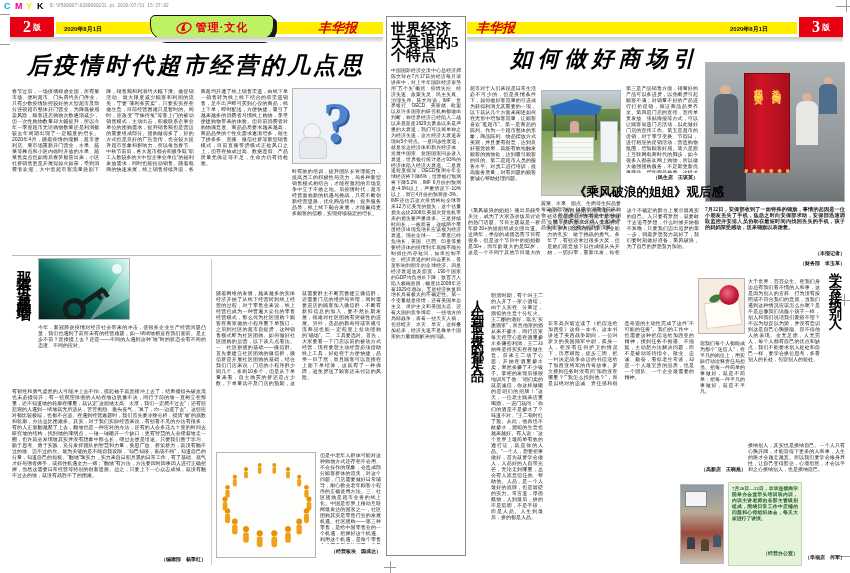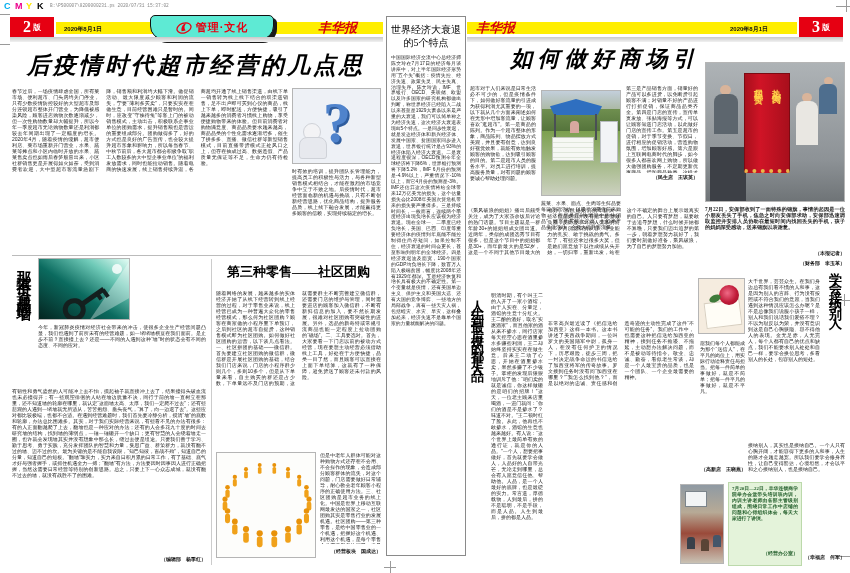--- a/index.html
+++ b/index.html
@@ -8,21 +8,21 @@
   .abs{position:absolute;}
   .bt{font-size:5px;line-height:6px;text-align:justify;color:#1c1c1c;overflow:hidden;
       font-family:"Liberation Sans","DejaVu Sans",sans-serif;}
   .serif{font-family:"Liberation Serif","DejaVu Serif",serif;}
   .sig{font-size:5px;line-height:6px;font-weight:bold;color:#111;text-align:right;overflow:hidden;}
   .vert{writing-mode:vertical-rl;text-orientation:upright;}
   .cols2{column-count:2;column-gap:7px;}
   .cols3{column-count:3;column-gap:7px;}
   .yellowbar{background:#ffee00;}
   .redbox{background:#e60012;color:#fff;display:flex;align-items:center;justify-content:center;}
-  .tab{background:#5eead4;border:1px solid #111;border-radius:5px 5px 14px 14px;
+  .tab{background:#bef264;border:1px solid #111;border-radius:5px 5px 14px 14px;
        box-shadow:3px 3px 0 #1a1a1a;display:flex;align-items:center;justify-content:center;gap:4px;}
   .grayband{background:linear-gradient(180deg,#c9c9c9,#f1f1f1);}
   .headline{font-weight:bold;color:#000;text-align:center;overflow:hidden;}
   .mark{background:#9a9a9a;}
   .photoframe{border:1px solid #b5b5b5;box-sizing:border-box;overflow:hidden;}
 </style>
 </head>
 <body>
 
 <div id="page">
@@ -99,21 +99,20 @@
         <line x1="65" y1="46" x2="65" y2="55" stroke-width="4"></line>
       </g>
       <circle cx="78" cy="10" r="5" fill="#ffffff" opacity="0.8"></circle>
     </svg>
   </div>
   <div class="abs bt" style="left:38px;top:324px;width:168px;height:60px;">今年，新冠肺炎疫情对经济社会带来的冲击，使很多企业生产经营问题凸显，我们也遇到了前所未有的经营难题，如一堵堵墙横亘在我们面前。是止步不前？直接撞上去？还是——不同的人遇到这种“墙”时的状态会有不同的态度、不同的应对。</div>
   <div class="abs bt" style="left:12px;top:388px;width:194px;height:166px;">有韧性和勇气盎然的人可能冲上去不怕，摸起袖子就直接冲上去了，结果撞得头破血流也未必撞得开；有一些观望徘徊的人站在墙边犹豫不决，同行于前的墙一直树立在那里，还不知道墙的轮廓在哪里，就认定“这面墙太高、太厚，我们一定爬不过去”；还有些悲观的人遇到一堵墙就无所适从，苦苦抱怨、垂头丧气，“算了，向一边退了去”。这些应对都比较极端，也都不合适。在遇到经营难题时，我们首先要冷静分析，摸清“墙”的底数和轮廓，办法总比困难多。其实，对于我们实际经营来说，有些看不见的办法有很多：有的人正面翻越爬了上去，翻墙也是一种应对的办法；还有的人会多花九十度的时间去研究墙的结构，找到墙的薄弱点，一锤一锤砸开一个缺口；更有智慧的人会绕着墙走一圈，也许就会发现墙其实并没有想象中那么长，绕过去便是坦途。只要我们善于学习、勤于思考、勇于实践，充分发挥团队的智慧和力量，集思广益、群策群力，就没有翻不过的墙、迈不过的坎。最为关键的是不能自我设限，“知己知彼，百战不殆”，知道自己的分量，知道自己的短板。“翻墙”靠实力，实力来自日积月累的日常工作，有了基础、底气才好与强者握手，或抓住机遇全力一搏；“翻墙”有方法，方法要因时因事因人进行正确把握，当然这需要日常经营等特别的创新思路。总之，只要上下一心众志成城，就没有翻不过去的墙，就没有战胜不了的困难。</div>
   <div class="abs sig" style="left:12px;top:556px;width:194px;">（编辑部　杨季红）</div>
   <div class="abs" style="left:211px;top:259px;width:1px;height:306px;background:#ccc;"></div>
 
-  <div class="abs headline serif" style="left:216px;top:263px;width:165px;height:18px;font-size:13px;">第三种零售——社区团购</div>
   <div class="abs bt cols2" style="left:216px;top:290px;width:165px;height:158px;">随着网络的发展，越来越多的实体经济开始了从线下经营转到线上经营的过程，对于零售业来说，线上经营已成为一种普遍大众化的零售经营模式，那么何为社区团购？顾客在商家做的小程序里下单预订，之后到社区的超市自提货，这种销售模式即为社区团购。如何做好社区团购的运营，以下谈几点看法。一、社区拼团的基础——微信群。首先要建立社区团购的微信群，微信群是开展社区团购的基础，结合我们门店来说，门店的小程序群少则几个，多则10多个，但是从下单量来看，自主购买的群还是占少数，下单量远不及门店的预期，这就需要群主不断完善建立微信群，还需要门店的维护与管理，同时需要进店的顾客加入微信群，不断有新鲜信息的加入，要不然长期发展，很难对社区团购有突破性的进展。另外，选品的新奇特或常规引流商品也能一定程度上拉动团购的“磁场”。二、工具要选对。首先，大家要看一下门店以前的被动方式经营，现在要想主动经营必须借助线上工具，好处在于方便快捷，品类一目了然，而且顾客可以直接在上面下单结算，这就有了一种保障，避免货送了顾客还未付款的风险。</div>
   <div class="abs photoframe" style="left:216px;top:452px;width:100px;height:106px;background:#fdfdfb;">
     <svg id="circle-people" width="100" height="106" viewBox="0 0 100 106">
         <g transform="translate(92,52) scale(0.975)">
           <circle cx="0" cy="-6" r="2.6" fill="#e8920a"></circle>
           <rect x="-2.4" y="-3.4" width="4.8" height="9" rx="2" fill="#f0a11a"></rect>
         </g>
         <g transform="translate(89.46709007300815,64.31272515972407) scale(1.0519545322482755)">
           <circle cx="0" cy="-6" r="2.6" fill="#e8920a"></circle>
           <rect x="-2.4" y="-3.4" width="4.8" height="9" rx="2" fill="#f0a11a"></rect>
@@ -181,21 +180,21 @@
         <g transform="translate(89.46709007300814,39.687274840275904) scale(0.8980454677517244)">
           <circle cx="0" cy="-6" r="2.6" fill="#e8920a"></circle>
           <rect x="-2.4" y="-3.4" width="4.8" height="9" rx="2" fill="#f0a11a"></rect>
         </g>
       </svg>
   </div>
   <div class="abs bt" style="left:320px;top:452px;width:61px;height:92px;">但是中老年人群体可能对这种购物方式还存在不会用、不会操作的现象，会造成部分顾客群体的流失，对这个问题，门店需要做好日常辅导，耐心教会老年顾客小程序的正确使用方法。三、社区团购是超市业务的线上化。中国是世界上移动互联网最发达的国家之一，社区团购其实是零售行业的发展机遇。社区团购——第三种零售，是给中国零售业的一个机遇，把握好这个机遇、利用这个机遇，是每个零售企业需要思考的问题，也是企业发展的机遇。</div>
   <div class="abs sig" style="left:318px;top:548px;width:63px;">（经营板块　国成达）</div>
 
   <div class="abs" style="left:386px;top:16px;width:80px;height:540px;border:1px solid #8a8a8a;background:#fff;box-sizing:border-box;padding:6px 4px;">
-    <div class="serif" style="font-size:10px;line-height:13px;font-weight:normal;text-align:center;color:#000;">世界经济大衰退的5个特点</div>
+    <div class="serif" style="font-size:15px;line-height:13px;font-weight:bold;color:#000;">世界经济大衰退的5个特点</div>
     <div class="bt" style="margin-top:6px;height:496px;font-size:4.8px;line-height:5.9px;">中国国际经济交流中心总经济师陈文玲在7月17日的经济每月谈讲座中，对上半年国际经济形势用“五个失”概括：疫情失控、经济失速、政策失灵、民主失真、治理失序。陈文玲说，IMF、世界银行、OECD、美联储、欧盟以及许多国家的研究机构都做出判断，称世界经济已经陷入二战以来甚至是1929大萧条以来最严重的大衰退，我们可以简单称之为经济失速，这次经济大衰退表现出5个特点。一是同步性衰退，就是发达经济体和新兴经济体、发展中国家、贫困国家同步进入衰退，世界银行统计是占93%的经济体陷入经济大衰退。二是衰退程度很深，OECD预测今年全球经济将下降6%，世界银行预测将下降5.2%，IMF 6月份的预测是-4.9%以上，严重情况下-10%以上，而它4月份的预测是-3%。IMF还估算这次疫情将给全球带来12万亿美元的损失，这个估量损失会比2008年美国次贷危机带来的损失要严重得多。三是持续时间长，一般而言，连续两个季度经济出现负增长应该视为经济衰退。现在全球一、二季度已经负增长，美国、巴西、印度等重要经济体的疫情到年底能不能控制得住尚存疑问，如果控制不住，经济衰退的时间会更长，甚至影响到明年的全球经济。四是经济衰退波及面宽，190个国家的GDP均负增长下降，数百万人陷入极端贫困，幅度比2008年还有1929年都深。五是经济恢复和增长具有极大的不确定性。第一个变量就是疫情，还有美国单边主义、保护主义和美国大选、还有大国的竞争博弈、一些地方的局部战争，再有一些天灾人祸，包括蝗灾、水灾、旱灾，这样叠加起来，经济失速不是靠单个国家的力量就能解决的问题。</div>
   </div>
 
   <div class="abs headline serif" style="left:500px;top:44px;width:210px;height:30px;font-size:22px;font-style:italic;letter-spacing:5px;">如何做好商场引流</div>
   <div class="abs bt" style="left:470px;top:85px;width:66px;height:118px;">超市对于人们来说是日常生活必不可少的，但是疫情条件下，如何做好客流量的引进成为获得利润尤其重要的一项，以下就从几个方面来阐述如何在无形中增加客流量，让顾客喜欢“逛超市”。第一是商品的陈列。作为一个超市整体的形象，商品陈列、物品摆放方式美观，并且要有创意，达到良好视觉效果，就能有效地触发顾客的购物欲，达到吸引顾客的目的。第二是超市人员的服务水平。对员工进行培训，提高服务质量，对有问题的顾客要诚心帮助处理问题。</div>
   <div class="abs photoframe" style="left:541px;top:90px;width:80px;height:106px;">
     <div class="abs" style="left:0;top:0;width:80px;height:20px;background:linear-gradient(180deg,#c3cfdb,#a9b7a0);"></div>
     <div class="abs" style="left:0;top:18px;width:80px;height:22px;background:linear-gradient(180deg,#6f8f4f,#55743c);"></div>
     <div class="abs" style="left:0;top:40px;width:80px;height:66px;background:linear-gradient(180deg,#7ca04f,#cfd3c4);"></div>
     <div class="abs" style="left:8px;top:8px;width:52px;height:16px;background:#2f6fc0;clip-path:polygon(8% 100%,0 45%,50% 0,100% 45%,92% 100%);"></div>
@@ -218,20 +217,21 @@
     <div class="abs" style="left:118px;top:14px;width:9px;height:8px;border-radius:50%;background:#d9b49a;"></div>
     <div class="abs" style="left:113px;top:21px;width:18px;height:30px;border-radius:6px 6px 0 0;background:#4e6e8e;"></div>
     <div class="abs" style="left:38px;top:10px;width:46px;height:100px;background:linear-gradient(90deg,#a80f1c,#d01426 35%,#a80f1c);border:1px solid #7c0a12;border-bottom:4px dotted #e8b64b;display:flex;justify-content:center;gap:5px;padding-top:8px;box-sizing:border-box;">
       <span class="vert serif" style="font-size:9px;font-weight:bold;color:#ffd24a;letter-spacing:2px;">尽职尽责</span>
       <span class="vert serif" style="font-size:9px;font-weight:bold;color:#ffd24a;letter-spacing:2px;">热心为民</span>
     </div>
   </div>
   <div class="abs bt serif" style="left:705px;top:206px;width:140px;height:44px;font-weight:bold;font-size:5.2px;">7月22日，安保部收到了一面特殊的锦旗，事情的起因是一位小朋友丢失了手机，焦急之时向安保部求助，安保部迅速调取监控并安排人员协助在最短时间内找回丢失的手机，孩子的妈妈深受感动，送来锦旗以表谢意。</div>
   <div class="abs sig" style="left:705px;top:250px;width:140px;">（本报记者）</div>
 
+  <div class="abs headline" style="left:556px;top:184px;width:186px;height:17px;font-size:12.5px;">《乘风破浪的姐姐》观后感</div>
   <div class="abs bt cols3" style="left:468px;top:207px;width:231px;height:74px;">《乘风破浪的姐姐》播出后颇受关注，成为了大家茶余饭后讨论的热门话题。节目主题就是一群年龄30+的姐姐组成女团出道。近两年，类似的成团选秀节目有很多，但是这个节目中的姐姐都是30+，而年龄最大的是52岁，这是一个不同于其他节目最大的地方。虽然姐姐们的年龄大一些，但是她们并没有把年龄当做负累，反而显示出别人羡慕的特点：岁月沉淀后的从容、专业能力的扎实、敢于挑战的勇气。多年了，有些还拿过很多大奖，但是她们愿意放下以往成绩从头开始，一切归零，重新出发，站在这个不确定的舞台上展示最真实的自己。人只要有梦想，就要敢于去追寻梦想，什么时候开始都不算晚，只要我们迈出追梦的第一步，朝着梦想努力就好了，我们要时刻做好准备，乘风破浪，为了自己的梦想努力加油。</div>
   <div class="abs sig" style="left:745px;top:260px;width:100px;">（财务部　李玉革）</div>
 
   <div class="abs vert serif" style="left:466px;top:290px;width:20px;height:278px;font-size:13px;font-weight:bold;letter-spacing:7px;color:#000;">人生到最后拼的都是人品</div>
   <div class="abs bt" style="left:491px;top:292px;width:52px;height:276px;">明清时期，有个叫王二的人开了一家小酒馆，由于人实在、分量足，酒馆的生意十分红火。王二酿的酒好，取名“实惠酒家”，而且他家的酒从来不掺水，同行店家每天挖空心思在酒里掺水多赚些利润，王二却始终坚持实实在在做生意。后来王二动了心思，开始在酒里掺水卖，果然多赚了不少银子。掌柜的发现后狠狠地训斥了他：“咱们卖的就是诚信，你这样做砸的是咱们的招牌！”这天，一位老主顾来店里喝酒，一进门就问：“你们的酒是不是掺水了？味道不对。”王二顿时红了脸。从此，他再也不敢掺水，酒馆的生意也越来越好。有人说：“这个世界上最简单有效的通行证，就是你的人品。”一个人，想要把事做好，首先就要学会做人，人品好的人自带光芒，无论走到哪里，总会有人愿意信任他、帮助他。人品，是一个人最好的底牌，也是最硬的实力。常言道，厚德载物，人到最后，拼的不是聪明，不是手段，而是人品。人生到最后，拼的都是人品。</div>
   <div class="abs sig" style="left:676px;top:466px;width:70px;">（高新店　王晓燕）</div>
 
   <div class="abs photoframe" style="left:698px;top:278px;width:47px;height:56px;background:#f5ecdf;">
     <div class="abs" style="left:6px;top:22px;width:34px;height:24px;background:#fffdf6;border:1px solid #d8cfc0;transform:rotate(-7deg);"></div>
     <div class="abs" style="left:20px;top:6px;width:20px;height:20px;border-radius:50%;background:radial-gradient(circle at 42% 40%,#ef6a86,#c01a38 55%,#8c0f26);"></div>

